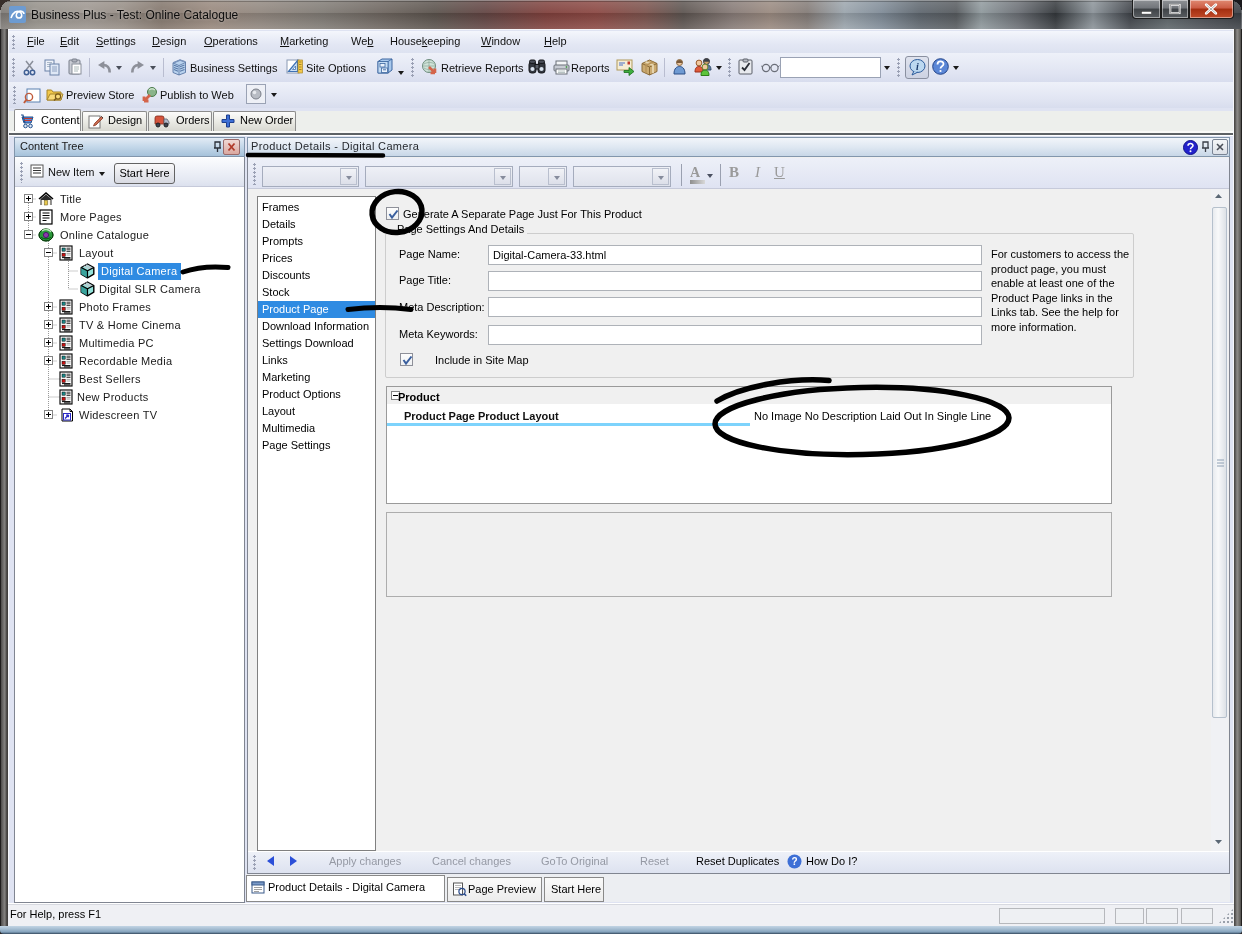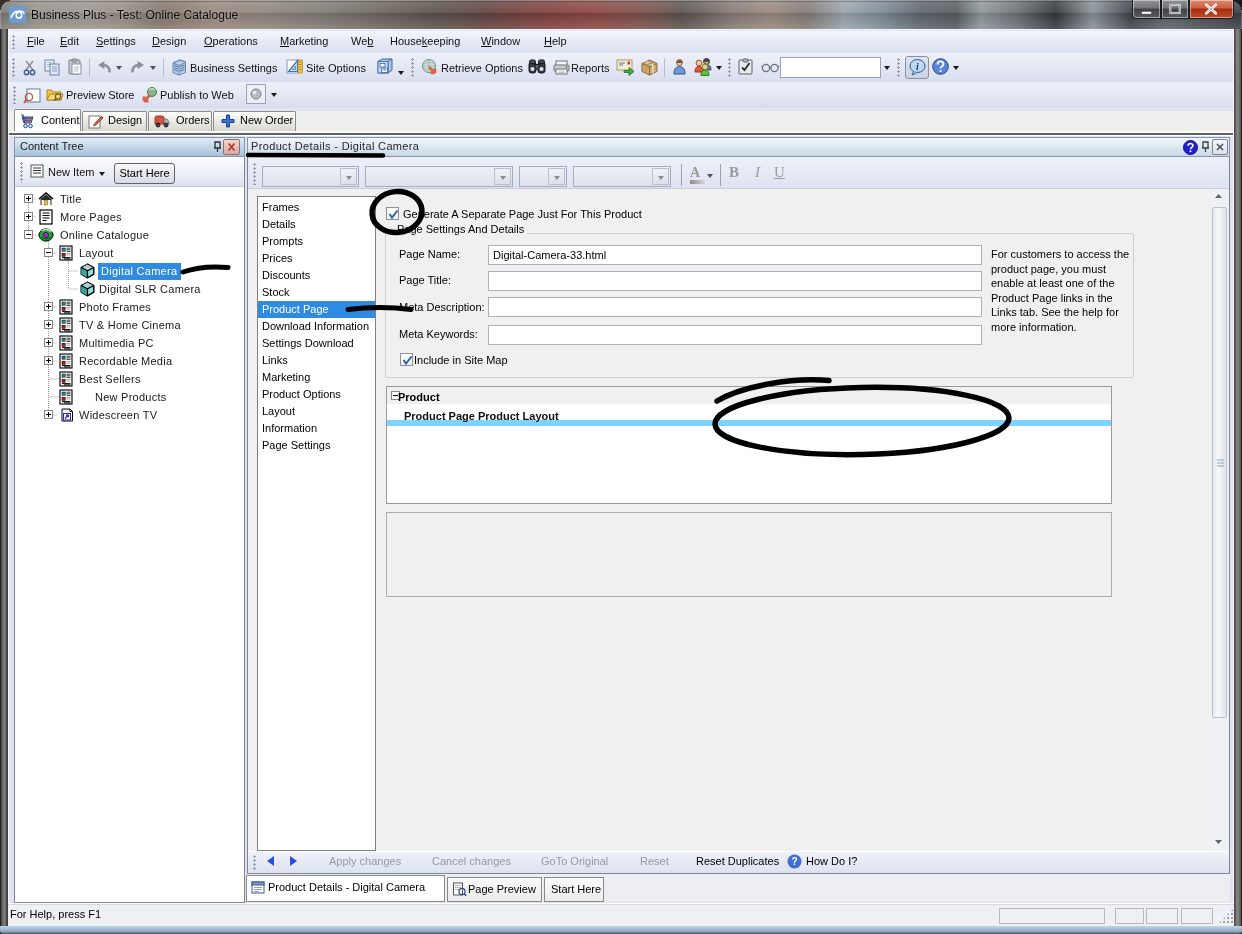--- a/index.html
+++ b/index.html
@@ -71,21 +71,21 @@
 .vcheck{position:absolute;width:13px;height:13px;border:1px solid #8e9099;background:linear-gradient(180deg,#fdfdfd 0,#eef0f2 100%)}
 .vcheck svg{position:absolute;left:0px;top:-1px}
 .flabel{position:absolute;color:#000}
 .tinput{position:absolute;height:20px;border:1px solid #aeb2b8;background:#fff;line-height:18px;padding-left:4px;color:#000}
 #groupbox{left:385px;top:233px;width:749px;height:145px;border:1px solid #cdcdcd;border-radius:2px}
 #gblabel{left:394px;top:223px;background:#f0f0f0;padding:0 3px;color:#000}
 #helptext{left:991px;top:247px;width:142px;line-height:14.6px;color:#000}
 
 #pgrid{left:386px;top:386px;width:726px;height:118px;border:1px solid #9a9a9a;background:#fff}
 #pgcat{left:387px;top:387px;width:724px;height:17px;background:#f0f0f0;font-weight:bold;line-height:21px;color:#000}
-#pgrow{left:387px;top:404px;width:724px;height:22px;border-bottom:6px solid #7dd3fc}
+#pgrow{left:387px;top:404px;width:724px;height:22px;border-bottom:3px solid #7dd3fc}
 #pgname{position:absolute;left:17px;top:0;height:22px;line-height:25px;font-weight:bold;color:#111}
 #pgval{position:absolute;left:363px;top:0;width:361px;height:22px;background:#fff;line-height:25px;color:#000;padding-left:4px}
 #emptybox{left:386px;top:512px;width:726px;height:85px;border:1px solid #adadad;background:#f0f0f0}
 
 #vscroll{left:1211px;top:189px;width:17px;height:662px;background:#f0f1f4}
 .sarr{position:absolute;left:1211px;width:17px;height:17px;background:#f0f1f4}
 #sthumb{left:1212px;top:207px;width:15px;height:511px;border:1px solid #b5c0cc;border-radius:2px;background:linear-gradient(90deg,#e7eaee 0,#f8f9fa 40%,#dde1e6 100%)}
 
 #navbar{left:248px;top:851px;width:981px;height:22px;background:linear-gradient(180deg,#eef1f8 0,#dde2f0 100%);border-top:1px solid #fff}
 .nitem{position:absolute;top:855px;color:#9599a4}
@@ -198,21 +198,21 @@
       <rect x="5.5" y="11" width="6" height="4.5" fill="#eaf2fc" stroke="#3c66a0" stroke-width=".8"></rect>
       <path d="M7 12.8 h3" stroke="#3c66a0" stroke-width=".9"></path>
     </svg></div>
 <div class="darr" style="left:398px;top:71px"></div>
 <div class="grip" style="left:411px;top:58px;height:19px"></div>
 <div class="ticon" style="left:421px;top:58px"><svg width="18" height="19">
       <circle cx="8" cy="8" r="6.5" fill="#cfe2d8" stroke="#6a8a7a"></circle>
       <path d="M3 6 C6 4 11 4 13.5 6 M3 10 C6 12 11 12 13.5 10 M8 1.5 V14.5 M1.5 8 H14.5" stroke="#8aa898" stroke-width=".7" fill="none"></path>
       <path d="M8 9 L14 15 M14 15 L14 10.5 M14 15 L9.5 15" stroke="#d4644a" stroke-width="2.6" fill="none" stroke-linejoin="round"></path>
     </svg></div>
-<div class="tlabel" style="left:441px;top:62px">Retrieve Options</div>
+<div class="tlabel" style="left:441px;top:62px">Retrieve Reports</div>
 <div class="ticon" style="left:528px;top:59px"><svg width="18" height="16">
       <rect x="1" y="3" width="7" height="11" rx="2.5" fill="#33373f" stroke="#14161a"></rect>
       <rect x="10" y="3" width="7" height="11" rx="2.5" fill="#33373f" stroke="#14161a"></rect>
       <rect x="7" y="5.5" width="4" height="4.5" fill="#5a5f68" stroke="#14161a"></rect>
       <circle cx="4.5" cy="10" r="2.1" fill="#d8e2ee"></circle>
       <circle cx="13.5" cy="10" r="2.1" fill="#d8e2ee"></circle>
       <rect x="1.5" y="1" width="6" height="3.4" rx="1.6" fill="#4a4e58" stroke="#14161a"></rect>
       <rect x="10.5" y="1" width="6" height="3.4" rx="1.6" fill="#4a4e58" stroke="#14161a"></rect>
     </svg></div>
 <div class="ticon" style="left:553px;top:60px"><svg width="17" height="15">
@@ -488,21 +488,21 @@
 <div class="trow" style="left:44px;top:20px">More Pages</div>
 <div class="trow" style="left:44px;top:38px">Online Catalogue</div>
 <div class="trow" style="left:63px;top:56px">Layout</div>
 <div class="trow" style="left:85px;top:74px"><span class="tsel">Digital Camera</span></div>
 <div class="trow" style="left:83px;top:92px">Digital SLR Camera</div>
 <div class="trow" style="left:63px;top:110px">Photo Frames</div>
 <div class="trow" style="left:63px;top:128px">TV &amp; Home Cinema</div>
 <div class="trow" style="left:63px;top:146px">Multimedia PC</div>
 <div class="trow" style="left:63px;top:164px">Recordable Media</div>
 <div class="trow" style="left:63px;top:182px">Best Sellers</div>
-<div class="trow" style="left:79px;top:200px">New Products</div>
+<div class="trow" style="left:61px;top:200px">New Products</div>
 <div class="trow" style="left:63px;top:218px">Widescreen TV</div>
 </div>
 
 <div class="abs phead" id="rhead"></div>
 <div class="abs" id="rpanel"></div>
 <div class="abs" style="left:251px;top:140px;color:#26292e;z-index:2;letter-spacing:.35px">Product Details - Digital Camera</div>
 <div class="abs" style="left:1183px;top:140px;z-index:2"><svg width="15" height="15">
       <circle cx="7.5" cy="7.5" r="7" fill="#2222cc" stroke="#111188"></circle>
       <path d="M5 5.8 C5 2.8 10 2.8 10 5.6 C10 7.6 7.5 7.3 7.5 9.2" stroke="#fff" stroke-width="1.6" fill="none"></path>
       <circle cx="7.5" cy="11.3" r="1" fill="#fff"></circle>
@@ -549,21 +549,21 @@
 <div class="cli" style="top:250px">Prices</div>
 <div class="cli" style="top:267px">Discounts</div>
 <div class="cli" style="top:284px">Stock</div>
 <div class="cli sel" style="top:301px">Product Page</div>
 <div class="cli" style="top:318px">Download Information</div>
 <div class="cli" style="top:335px">Settings Download</div>
 <div class="cli" style="top:352px">Links</div>
 <div class="cli" style="top:369px">Marketing</div>
 <div class="cli" style="top:386px">Product Options</div>
 <div class="cli" style="top:403px">Layout</div>
-<div class="cli" style="top:420px">Information</div>
+<div class="cli" style="top:420px">Multimedia</div>
 <div class="cli" style="top:437px">Page Settings</div>
 
 <div class="vcheck" style="left:386px;top:207px">
     <svg width="13" height="15" viewBox="0 0 13 15">
       <path d="M2.5 7 L5 10.5 L10.5 3.5" stroke="#3a5f9e" stroke-width="2" fill="none"></path>
     </svg>
   </div>
 <div class="flabel" style="left:403px;top:208px">Generate A Separate Page Just For This Product</div>
 <div class="abs" id="groupbox"></div>
 <div class="abs" id="gblabel">Page Settings And Details</div>
@@ -573,32 +573,33 @@
 <div class="tinput" style="left:488px;top:271px;width:494px"></div>
 <div class="flabel" style="left:399px;top:301px">Meta Description:</div>
 <div class="tinput" style="left:488px;top:297px;width:494px"></div>
 <div class="flabel" style="left:399px;top:328px">Meta Keywords:</div>
 <div class="tinput" style="left:488px;top:325px;width:494px"></div>
 <div class="vcheck" style="left:400px;top:353px">
     <svg width="13" height="15" viewBox="0 0 13 15">
       <path d="M2.5 7 L5 10.5 L10.5 3.5" stroke="#3a5f9e" stroke-width="2" fill="none"></path>
     </svg>
   </div>
-<div class="abs flabel" style="left:414px;top:354px">Include in Site Map</div>
+<div class="abs flabel" style="left:435px;top:354px">Include in Site Map</div>
 <div class="abs" id="helptext">For customers to access the product page, you must enable at least one of the Product Page links in the Links tab. See the help for more information.</div>
 
 <div class="abs" id="pgrid"></div>
 <div class="abs" id="pgcat">
     <span class="ebox" style="position:absolute;left:4px;top:4px">
       <i></i>
     </span>
     <span style="position:absolute;left:11px">Product</span>
   </div>
 <div class="abs" id="pgrow">
     <span id="pgname">Product Page Product Layout</span>
+    <span id="pgval">No Image No Description Laid Out In Single Line</span>
   </div>
 <div class="abs" id="emptybox"></div>
 
 <div class="abs" id="vscroll"></div>
 <div class="sarr" style="top:189px"><svg width="15" height="15">
       <path d="M4 9 L7.5 5 L11 9 Z" fill="#5a6775"></path>
     </svg></div>
 <div class="sarr" style="top:834px"><svg width="15" height="15">
       <path d="M4 6 L7.5 10 L11 6 Z" fill="#5a6775"></path>
     </svg></div>

